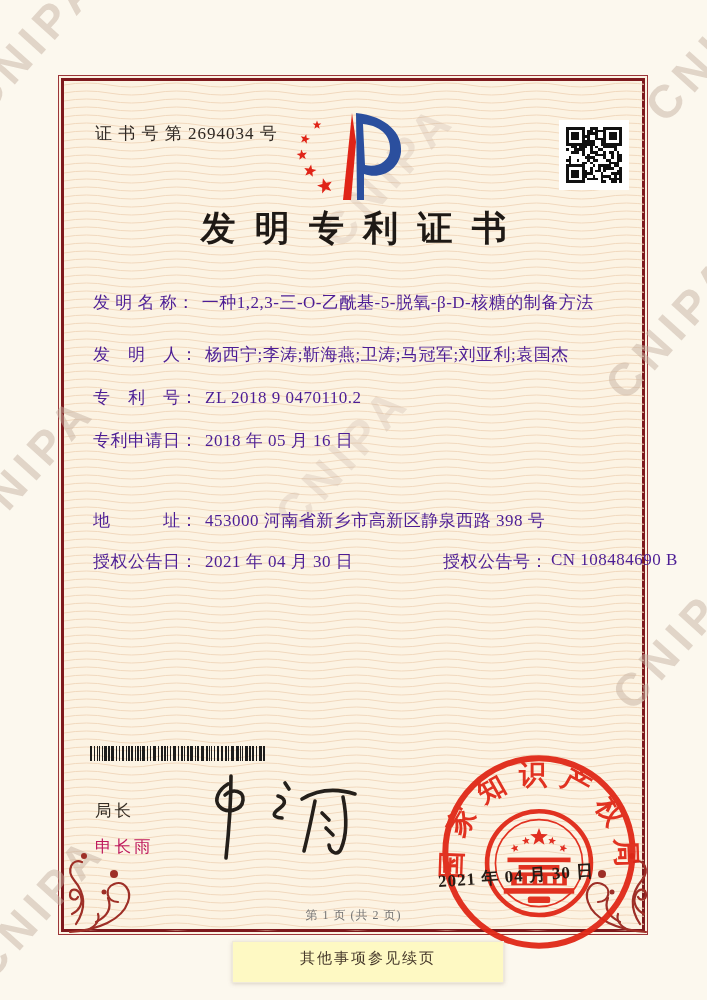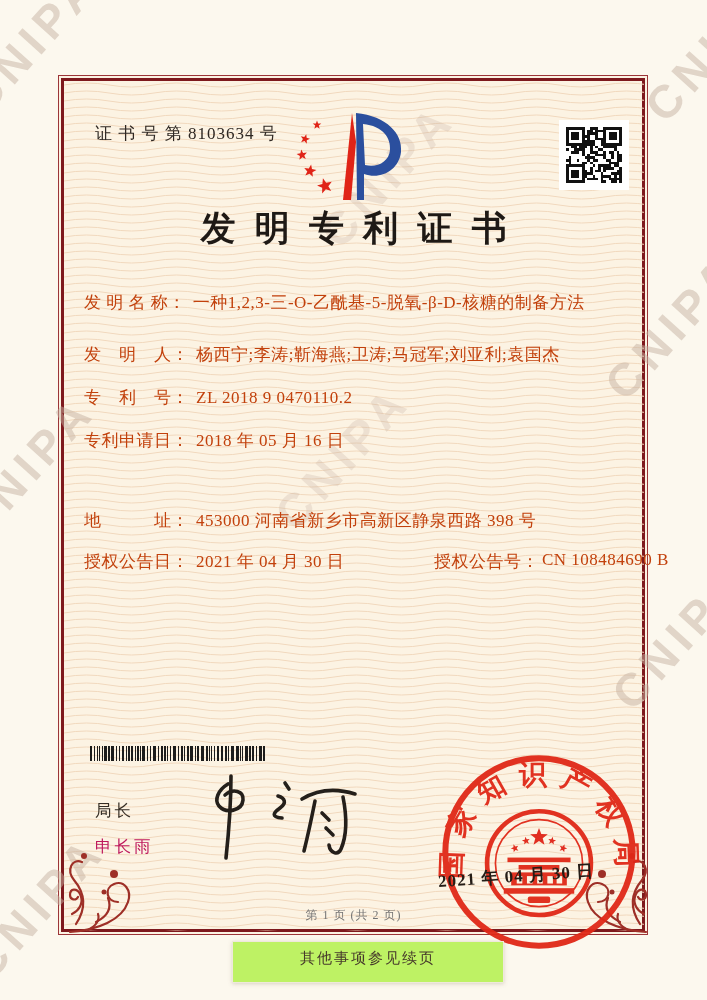--- a/index.html
+++ b/index.html
@@ -20,21 +20,21 @@
 
   .layer{position:absolute;inset:0;z-index:10;}
 
   .cert-no{position:absolute;left:95px;top:122px;font-size:17px;color:#2e2722;letter-spacing:1px;}
   .logo{position:absolute;left:291px;top:108px;}
   .qr-box{position:absolute;left:559px;top:120px;width:70px;height:70px;background:#ffffff;}
   .qr-box svg{position:absolute;left:7px;top:7px;}
   .title{position:absolute;left:0;right:0;top:205px;text-align:center;font-size:35px;font-weight:bold;
          color:#1e1915;letter-spacing:0.55em;text-indent:0.55em;}
 
-  .row{position:absolute;left:84px;font-size:17px;color:#c2410c;letter-spacing:0.5px;white-space:nowrap;}
+  .row{position:absolute;left:93px;font-size:17px;color:#4c1d95;letter-spacing:0.5px;white-space:nowrap;}
   .row .val{margin-left:7px;}
   .row2-label{position:absolute;left:350px;top:0;}
   .row2-val{position:absolute;left:458px;top:0;}
 
   .paras{position:absolute;left:94px;top:583px;width:522px;font-size:16.5px;line-height:26px;
          color:#382d20;text-align:justify;}
   .paras p{margin:0;text-indent:2em;}
 
   .barcode{position:absolute;left:90px;top:746px;}
 
@@ -44,21 +44,21 @@
 
   .ornament{position:absolute;z-index:6;}
   .ornament.left{transform:scaleX(-1);}
 
   .seal{position:absolute;left:437px;top:750px;width:204px;height:204px;z-index:8;opacity:0.95;}
   .seal-date{position:absolute;left:438px;top:864px;width:175px;z-index:11;font-size:17px;font-weight:bold;
              color:#241c16;letter-spacing:1px;transform:rotate(-4deg);white-space:nowrap;}
 
   .page-num{position:absolute;left:0;right:0;top:907px;text-align:center;font-size:12px;color:#737373;letter-spacing:1px;z-index:10;}
 
-  .footer-strip{position:absolute;left:232px;top:941px;width:272px;height:42px;background:#bef264;z-index:12;
+  .footer-strip{position:absolute;left:232px;top:941px;width:272px;height:42px;background:#fef9c3;z-index:12;
                 box-shadow:0 1px 4px rgba(120,100,80,0.25);border:1px solid #efe9db;box-sizing:border-box;}
   .footer-strip span{display:block;text-align:center;margin-top:7px;font-size:15px;color:#46392b;letter-spacing:2px;}
 
   .star{fill:#e02417;stroke:none;}
 </style>
 </head>
 <body>
 
 <div class="page">
 
@@ -104,21 +104,21 @@
       <path d="M112 96 C 104 92, 100 84, 104 76 C 107 70, 114 70, 114 77 C 114 82, 108 83, 106 79"></path>
       <path d="M96 112 C 88 108, 84 102, 86 96"></path>
     </g>
     <circle cx="70" cy="56" r="4" fill="#9e2f27"></circle>
     <circle cx="100" cy="38" r="3" fill="#9e2f27"></circle>
     <circle cx="80" cy="74" r="2.5" fill="#9e2f27"></circle>
   </svg>
 
   <div class="layer">
 
-    <div class="cert-no">证 书 号 第 8103634 号</div>
+    <div class="cert-no">证 书 号 第 2694034 号</div>
 
     <svg class="logo" width="120" height="100" viewBox="0 0 120 100">
       <polygon points="52,92 61,5 65,34 60,92" fill="#e02417"></polygon>
       <path fill-rule="evenodd" fill="#2b4f9e" d="M65 5 C 96 8, 112 26, 110 44 C 108 62, 90 72, 73 66 L73 92 L66 92 Z
                M72 16 C 92 18, 100 30, 99 42 C 98 54, 86 60, 74 57 Z"></path>
       <polygon class="star" points="31.93,70.27 35.20,74.86 40.71,73.64 37.36,78.18 40.22,83.03 34.87,81.25 31.13,85.47 31.18,79.83 26.01,77.58 31.39,75.89"></polygon>
       <polygon class="star" points="20.13,56.60 20.96,61.10 25.44,62.10 21.41,64.28 21.85,68.84 18.53,65.69 14.32,67.52 16.30,63.38 13.26,59.95 17.80,60.55"></polygon>
       <polygon class="star" points="10.23,41.55 12.08,44.96 15.94,44.59 13.27,47.40 14.82,50.96 11.32,49.29 8.42,51.86 8.92,48.01 5.58,46.04 9.40,45.34"></polygon>
       <polygon class="star" points="15.29,26.17 15.63,29.68 18.99,30.74 15.76,32.14 15.79,35.67 13.46,33.03 10.11,34.15 11.90,31.11 9.81,28.28 13.25,29.04"></polygon>
       <polygon class="star" points="26.00,12.50 27.11,15.47 30.28,15.61 27.80,17.58 28.65,20.64 26.00,18.89 23.35,20.64 24.20,17.58 21.72,15.61 24.89,15.47"></polygon>

